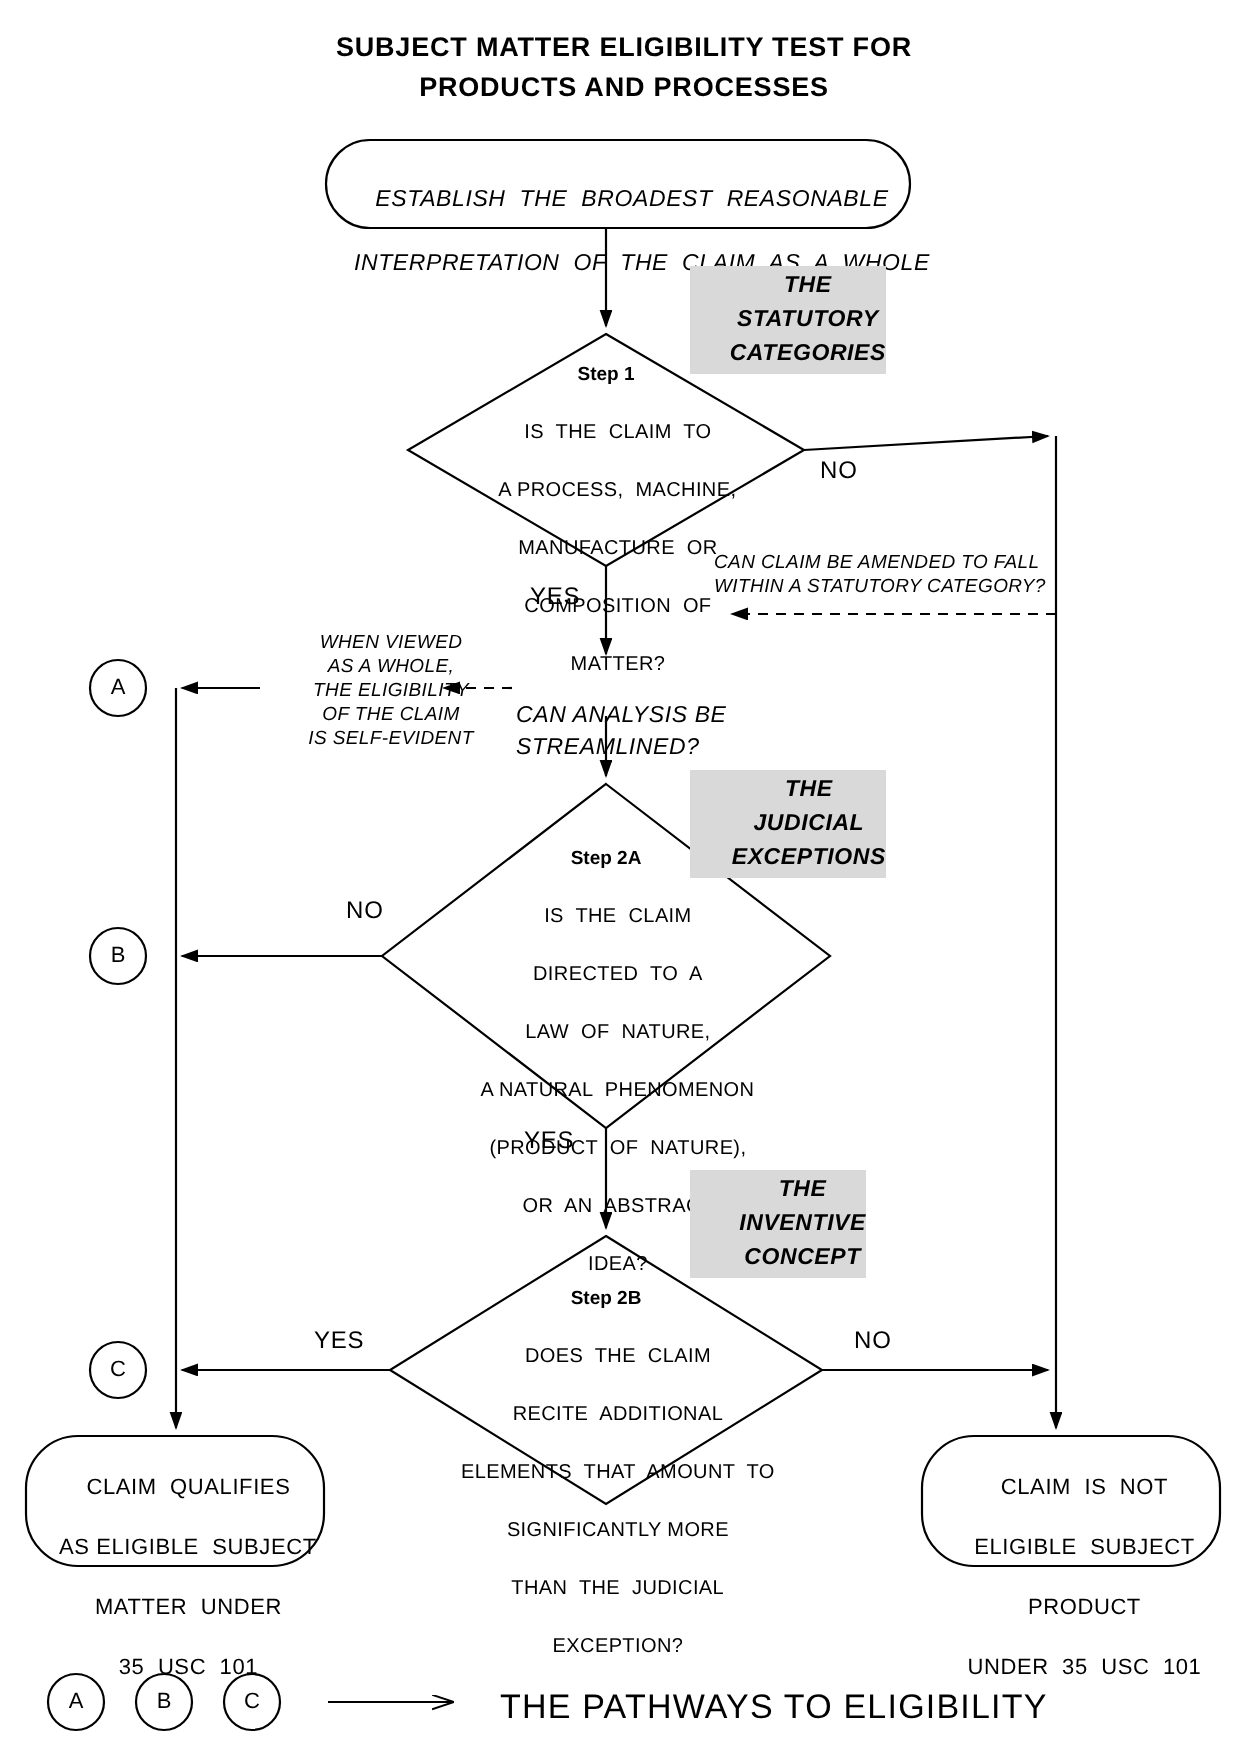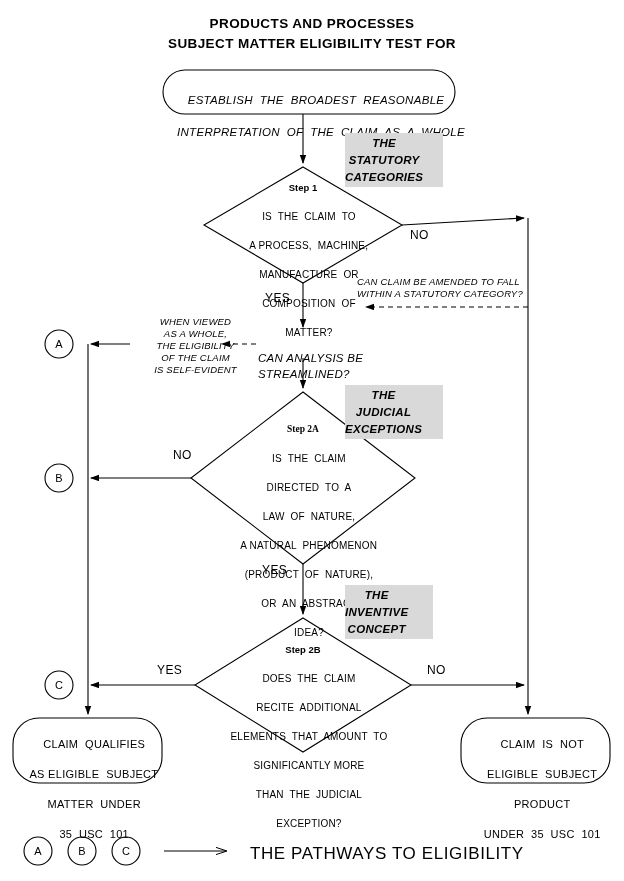--- a/index.html
+++ b/index.html
@@ -75,21 +75,21 @@
     position: absolute;
     background: #d9d9d9;
     font-style: italic;
     font-weight: bold;
     font-size: 11.5px;
     line-height: 17px;
     text-align: center;
     letter-spacing: 0.3px;
     display: flex;
     align-items: center;
-    justify-content: flex-start;
+    justify-content: flex-end;
   }
   
   .edge-lbl {
     position: absolute;
     font-size: 12px;
     letter-spacing: 0.4px;
   }
   
   .annot {
     position: absolute;
@@ -120,22 +120,22 @@
     font-size: 17px;
     letter-spacing: 0.6px;
   }
 </style>
 </head>
 <body>
 
 <div id="chart-root">
 
   <div class="title-block">
+    <span class="title-line">SUBJECT MATTER ELIGIBILITY TEST FOR</span>
     <span class="title-line">PRODUCTS AND PROCESSES</span>
-    <span class="title-line">SUBJECT MATTER ELIGIBILITY TEST FOR</span>
   </div>
 
   <svg class="flow" viewBox="0 0 624 881">
     <defs>
       <marker id="arrow" markerWidth="9" markerHeight="9" refX="8" refY="3.2" orient="auto" markerUnits="userSpaceOnUse">
         <path d="M0,0 L9,3.2 L0,6.4 z" fill="#000"></path>
       </marker>
       <marker id="arrowOpen" markerWidth="11" markerHeight="11" refX="10" refY="3.6" orient="auto" markerUnits="userSpaceOnUse">
         <path d="M0,0 L11,3.6 L0,7.2" fill="none" stroke="#000" stroke-width="1"></path>
       </marker>
@@ -234,21 +234,21 @@
   </div>
 
   <div class="phase" style="left:345px; top:385px; width:98px; height:54px;">
     <div>
       <span>THE</span><br>
       <span>JUDICIAL</span><br>
       <span>EXCEPTIONS</span>
     </div>
   </div>
 
-  <div class="lbl step-tag" style="left:243px; top:423px; width:120px;font-family:Liberation Serif, serif;">Step 2A</div>
+  <div class="lbl step-tag" style="left:243px; top:423px; width:120px;">Step 2A</div>
   <div class="lbl dia-text" style="left:193px; top:437px; width:220px;">
     <span>IS  THE  CLAIM</span><br>
     <span>DIRECTED  TO  A</span><br>
     <span>LAW  OF  NATURE,</span><br>
     <span>A NATURAL  PHENOMENON</span><br>
     <span>(PRODUCT  OF  NATURE),</span><br>
     <span>OR  AN  ABSTRACT</span><br>
     <span>IDEA?</span>
   </div>
   <div class="edge-lbl" style="left:173px; top:448px;">NO</div>

